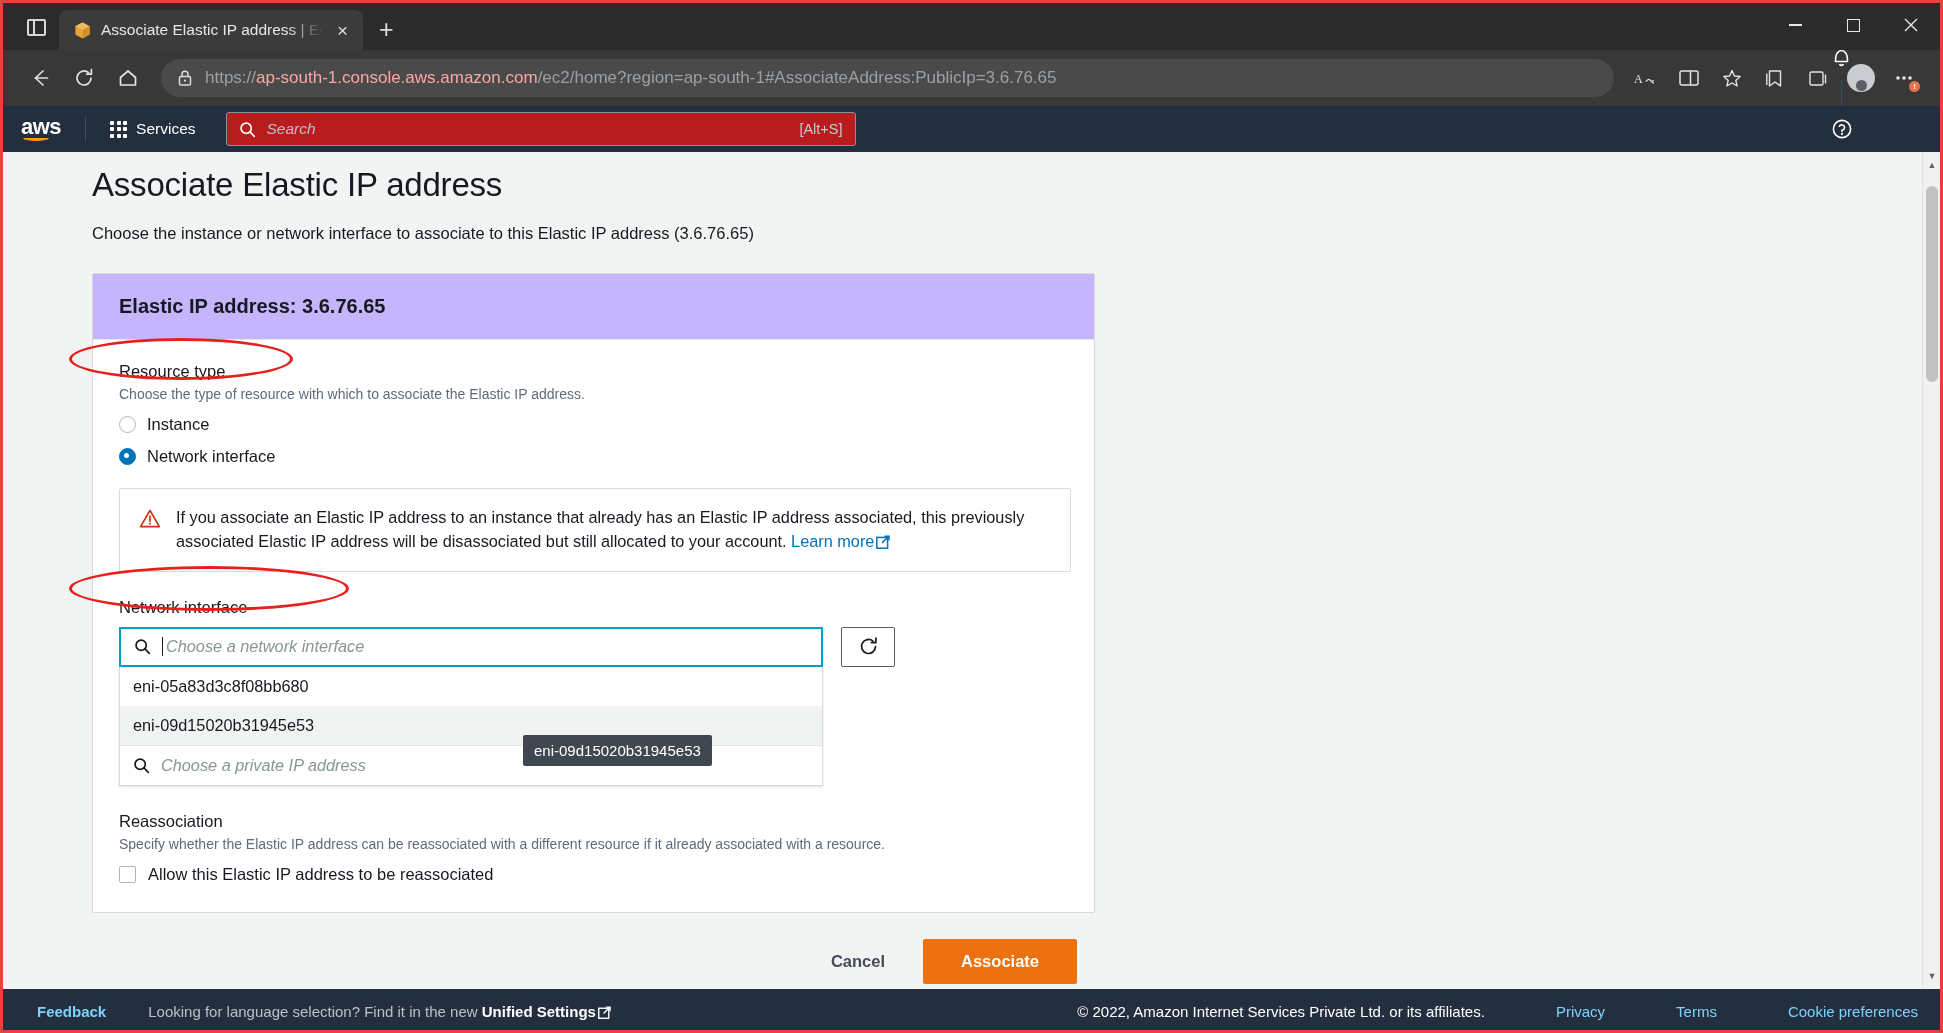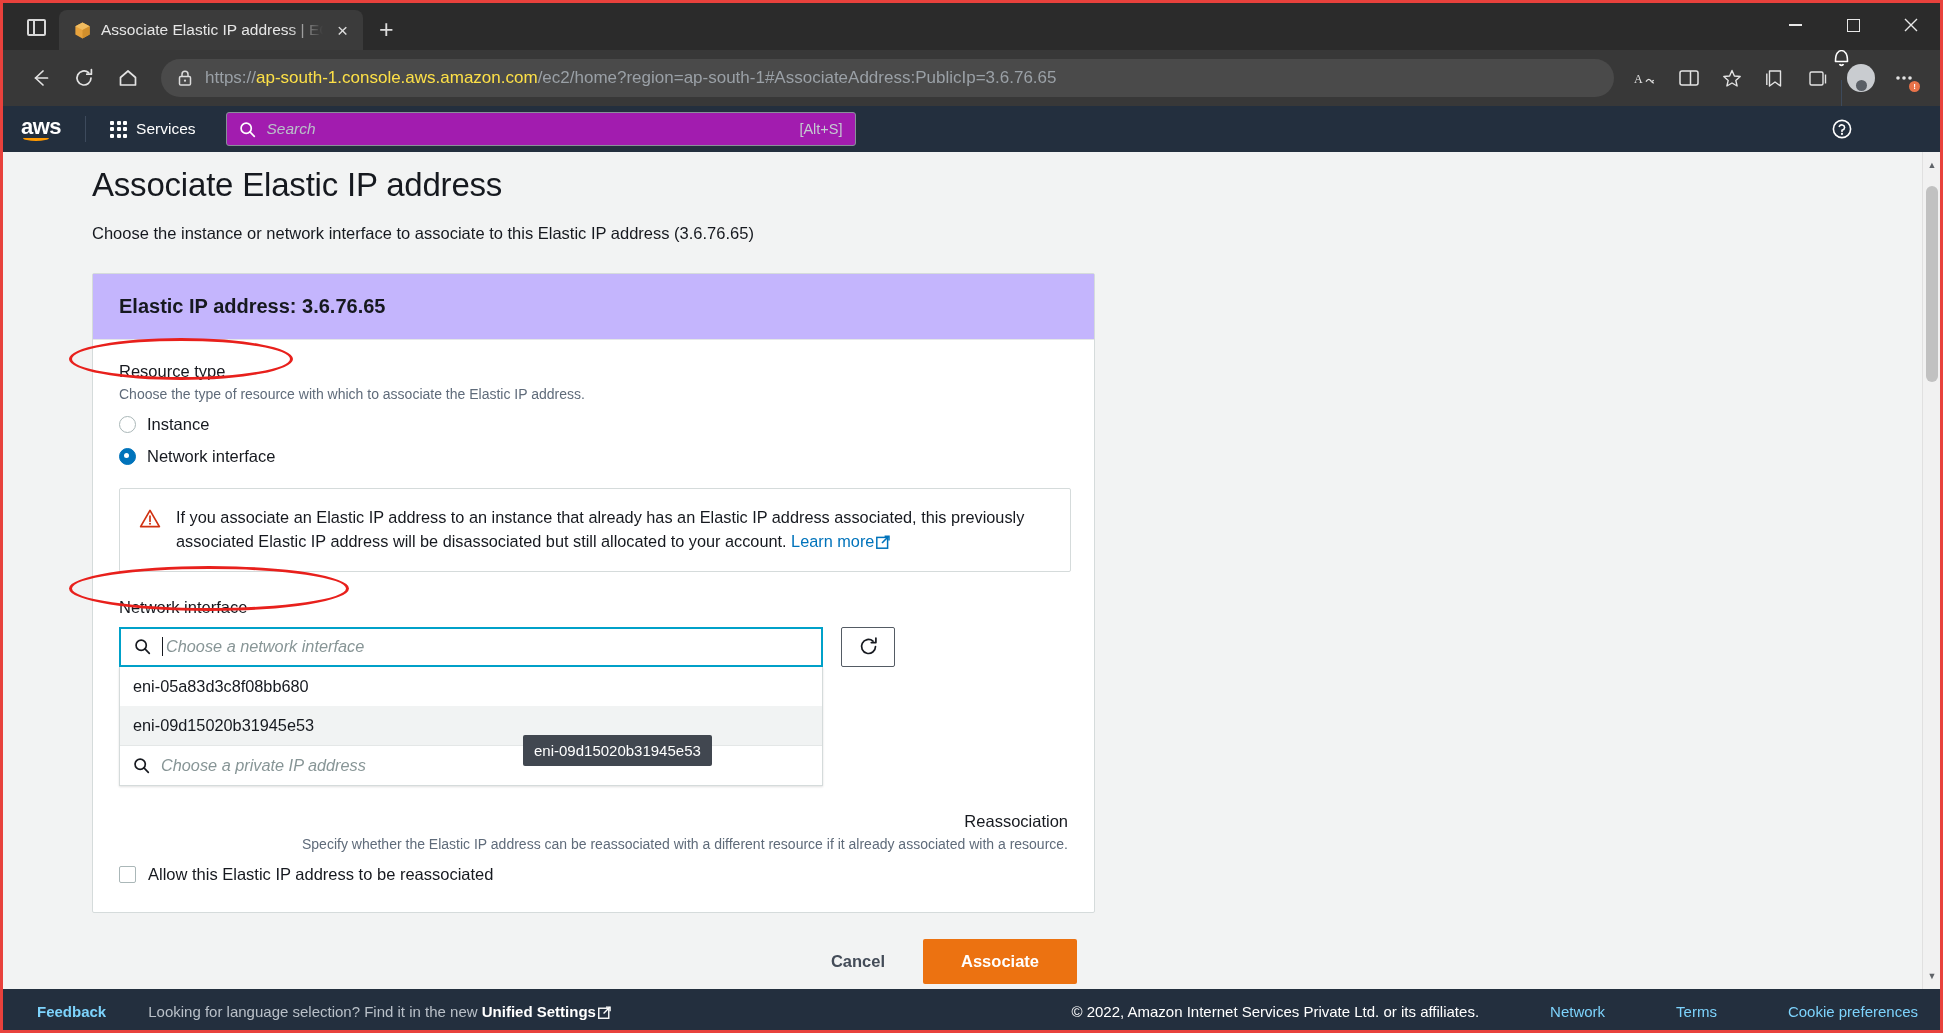--- a/index.html
+++ b/index.html
@@ -107,21 +107,21 @@
     margin: 0 10px;
     gap: 12px;
     min-width: 0;
   }
   .url-text {
     font-size: 17px;
     color: #9aa0a6;
     white-space: nowrap;
     overflow: hidden;
   }
-  .url-text .strong { color: #fde047; }
+  .url-text .strong { color: #fca5a5; }
   .tool-icons { display: flex; align-items: center; gap: 3px; }
   .tool-icon {
     width: 40px; height: 40px;
     display: flex; align-items: center; justify-content: center;
     color: #e3e3e3; cursor: pointer; border-radius: 4px;
     position: relative;
   }
   .avatar-circle {
     width: 28px; height: 28px; border-radius: 50%;
     background: #c9ccd0;
@@ -169,21 +169,21 @@
     padding: 0 16px; height: 36px; cursor: pointer;
   }
   .grid-icon {
     display: grid; grid-template-columns: repeat(3, 4px);
     grid-template-rows: repeat(3, 4px); gap: 2.5px;
   }
   .grid-icon i { background: #fff; border-radius: 1px; display: block; }
   .aws-search {
     flex: 0 0 auto;
     width: 630px; height: 34px;
-    background: #a21caf;
+    background: #b91c1c;
     border: 1px solid #889099;
     border-radius: 3px;
     display: flex; align-items: center;
     padding: 2px 12px; gap: 11px;
     margin-left: 6px;
   }
   .aws-search .ph {
     flex: 1; color: #b9c0c8; font-size: 15.5px; font-style: italic;
   }
   .aws-search .alt { color: #c4cad1; font-size: 14.5px; }
@@ -345,21 +345,21 @@
     left: 404px; top: 108px;
     background: #414750;
     color: #fff;
     font-size: 15px;
     padding: 7px 11px;
     border-radius: 2px;
     white-space: nowrap;
     z-index: 40;
   }
 
-  .reassoc { margin-top: 26px; text-align: right; }
+  .reassoc { margin-top: 26px; }
   .checkbox-row {
     display: flex; align-items: center; gap: 12px;
     margin-top: 13px;
   }
   .checkbox {
     width: 17px; height: 17px;
     border: 1.6px solid #aab7b8; border-radius: 2px;
     background: #fff; flex: 0 0 auto; cursor: pointer;
   }
 
@@ -708,19 +708,19 @@
 
   <div class="aws-footer">
     <a class="footer-link" href="#">Feedback</a>
     <span class="footer-note"><span>Looking for language selection? Find it in the new </span><b>Unified Settings</b><svg class="ext-icon" width="13" height="13" viewBox="0 0 14 14">
           <rect x="0.8" y="2.4" width="10.8" height="10.8" fill="none" stroke="#fff" stroke-width="1.5"></rect>
           <path d="M6 8 L12.6 1.4" stroke="#fff" stroke-width="1.5"></path>
           <path d="M8.6 1.2 L13 1.2 L13 5.6" fill="none" stroke="#fff" stroke-width="1.5"></path>
         </svg></span>
     <div class="footer-right">
       <span class="footer-copy">© 2022, Amazon Internet Services Private Ltd. or its affiliates.</span>
-      <a class="footer-link" href="#">Network</a>
+      <a class="footer-link" href="#">Privacy</a>
       <a class="footer-link" href="#">Terms</a>
       <a class="footer-link" href="#">Cookie preferences</a>
     </div>
   </div>
 
 </div>
 
 </body></html>

